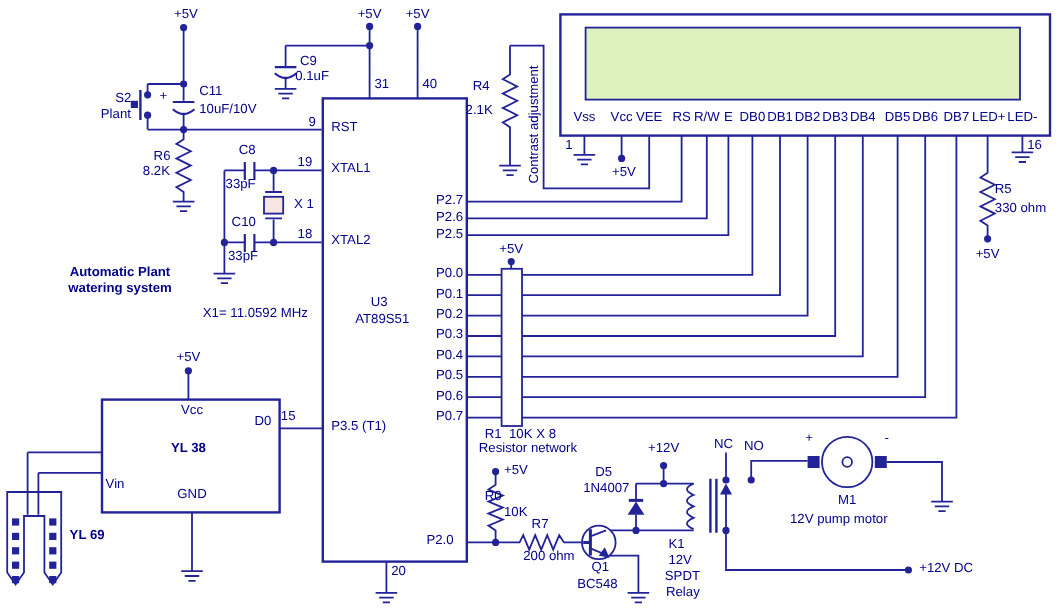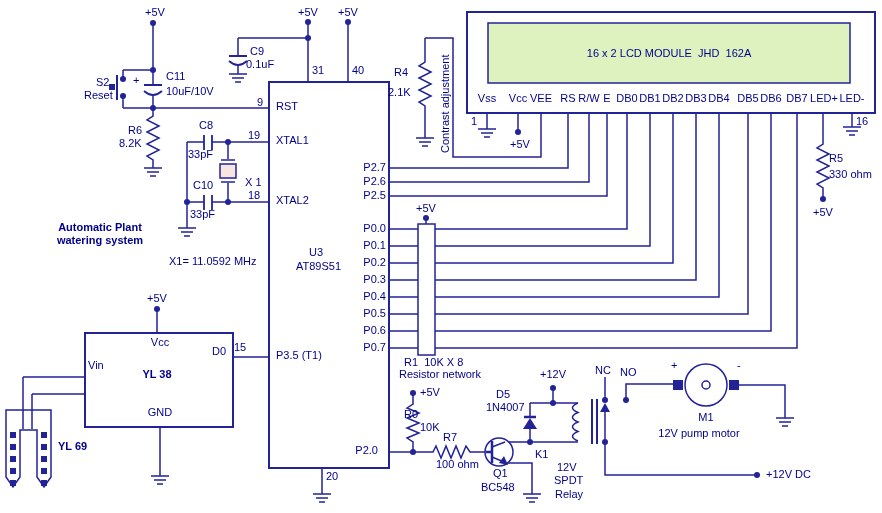--- a/index.html
+++ b/index.html
@@ -182,33 +182,33 @@
         <circle cx="626" cy="400" r="3"></circle>
     <circle cx="757" cy="475" r="3"></circle>
   </g>
 </svg>
 
 <span class="lbl cx" style="left:155px;top:6px">+5V</span>
 <span class="lbl cx" style="left:308px;top:6px">+5V</span>
 <span class="lbl cx" style="left:348px;top:6px">+5V</span>
 
 <span class="lbl" style="left:96px;top:76px">S2</span>
-<span class="lbl" style="left:84px;top:89px">Reset</span>
+<span class="lbl" style="left:84px;top:89px">Plant</span>
 <span class="lbl" style="left:133px;top:74px">+</span>
 <span class="lbl" style="left:166px;top:70px">C11</span>
 <span class="lbl" style="left:166px;top:85px">10uF/10V</span>
 <span class="lbl" style="left:128px;top:124px">R6</span>
 <span class="lbl" style="left:119px;top:137px">8.2K</span>
 <span class="lbl" style="left:250px;top:45px">C9</span>
 <span class="lbl" style="left:246px;top:58px">0.1uF</span>
 <span class="lbl" style="left:199px;top:119px">C8</span>
 <span class="lbl" style="left:188px;top:148px">33pF</span>
 <span class="lbl" style="left:193px;top:179px">C10</span>
 <span class="lbl" style="left:190px;top:208px">33pF</span>
-<span class="lbl" style="left:245px;top:176px">X 1</span>
+<span class="lbl" style="left:245px;top:164px">X 1</span>
 <span class="lbl" style="left:169px;top:255px">X1= 11.0592 MHz</span>
 
 <span class="lbl cx b" style="left:100px;top:221px">Automatic Plant</span>
 <span class="lbl cx b" style="left:100px;top:234px">watering system</span>
 
 <span class="lbl" style="left:257px;top:96px">9</span>
 <span class="lbl" style="left:248px;top:129px">19</span>
 <span class="lbl" style="left:248px;top:189px">18</span>
 <span class="lbl" style="left:234px;top:341px">15</span>
 <span class="lbl" style="left:312px;top:64px">31</span>
@@ -231,21 +231,20 @@
 <span class="lbl rx" style="left:386px;top:273px">P0.3</span>
 <span class="lbl rx" style="left:386px;top:290px">P0.4</span>
 <span class="lbl rx" style="left:386px;top:307px">P0.5</span>
 <span class="lbl rx" style="left:386px;top:324px">P0.6</span>
 <span class="lbl rx" style="left:386px;top:341px">P0.7</span>
 
 <span class="lbl" style="left:394px;top:66px">R4</span>
 <span class="lbl" style="left:388px;top:86px">2.1K</span>
 <span class="lbl vert" style="left:439px;top:153px">Contrast adjustment</span>
 
-<span class="lbl cx" style="left:669px;top:47px">16 x 2 LCD MODULE  JHD  162A</span>
 <span class="lbl cx" style="left:487px;top:92px">Vss</span>
 <span class="lbl cx" style="left:518px;top:92px">Vcc</span>
 <span class="lbl cx" style="left:541px;top:92px">VEE</span>
 <span class="lbl cx" style="left:568px;top:92px">RS</span>
 <span class="lbl cx" style="left:589px;top:92px">R/W</span>
 <span class="lbl cx" style="left:607px;top:92px">E</span>
 <span class="lbl cx" style="left:627px;top:92px">DB0</span>
 <span class="lbl cx" style="left:650px;top:92px">DB1</span>
 <span class="lbl cx" style="left:673px;top:92px">DB2</span>
 <span class="lbl cx" style="left:696px;top:92px">DB3</span>
@@ -266,37 +265,37 @@
 <span class="lbl cx" style="left:157px;top:292px">+5V</span>
 <span class="lbl" style="left:420px;top:386px">+5V</span>
 <span class="lbl cx" style="left:553px;top:368px">+12V</span>
 <span class="lbl" style="left:766px;top:468px">+12V DC</span>
 
 <span class="lbl" style="left:404px;top:356px">R1  10K X 8</span>
 <span class="lbl" style="left:399px;top:368px">Resistor network</span>
 <span class="lbl" style="left:404px;top:408px">R0</span>
 <span class="lbl" style="left:420px;top:421px">10K</span>
 <span class="lbl" style="left:443px;top:431px">R7</span>
-<span class="lbl" style="left:436px;top:458px">100 ohm</span>
+<span class="lbl" style="left:436px;top:458px">200 ohm</span>
 <span class="lbl" style="left:493px;top:467px">Q1</span>
 <span class="lbl" style="left:481px;top:481px">BC548</span>
 <span class="lbl" style="left:496px;top:388px">D5</span>
 <span class="lbl" style="left:486px;top:401px">1N4007</span>
-<span class="lbl" style="left:535px;top:448px">K1</span>
+<span class="lbl" style="left:557px;top:448px">K1</span>
 <span class="lbl" style="left:557px;top:461px">12V</span>
 <span class="lbl" style="left:554px;top:474px">SPDT</span>
 <span class="lbl" style="left:555px;top:488px">Relay</span>
 <span class="lbl" style="left:595px;top:364px">NC</span>
 <span class="lbl" style="left:620px;top:366px">NO</span>
 
 <span class="lbl cx" style="left:706px;top:411px">M1</span>
 <span class="lbl cx" style="left:699px;top:427px">12V pump motor</span>
 <span class="lbl" style="left:671px;top:359px">+</span>
 <span class="lbl" style="left:737px;top:359px">-</span>
 
 <span class="lbl cx" style="left:160px;top:336px">Vcc</span>
 <span class="lbl cx b" style="left:157px;top:368px">YL 38</span>
-<span class="lbl" style="left:88px;top:359px">Vin</span>
+<span class="lbl" style="left:88px;top:398px">Vin</span>
 <span class="lbl cx" style="left:160px;top:406px">GND</span>
 <span class="lbl" style="left:212px;top:345px">D0</span>
 <span class="lbl b" style="left:58px;top:440px">YL 69</span>
 
 </div>
 
 </body></html>

